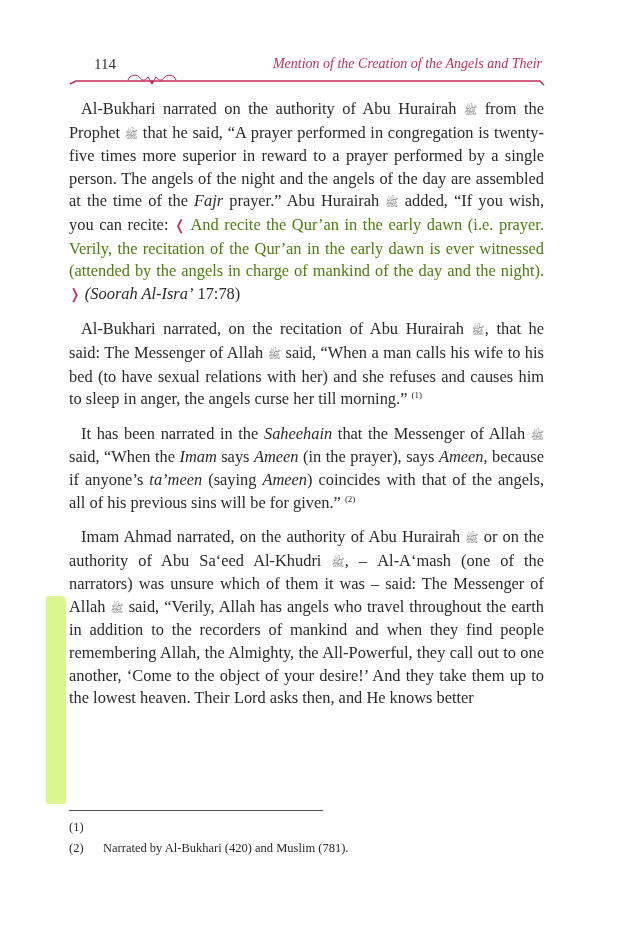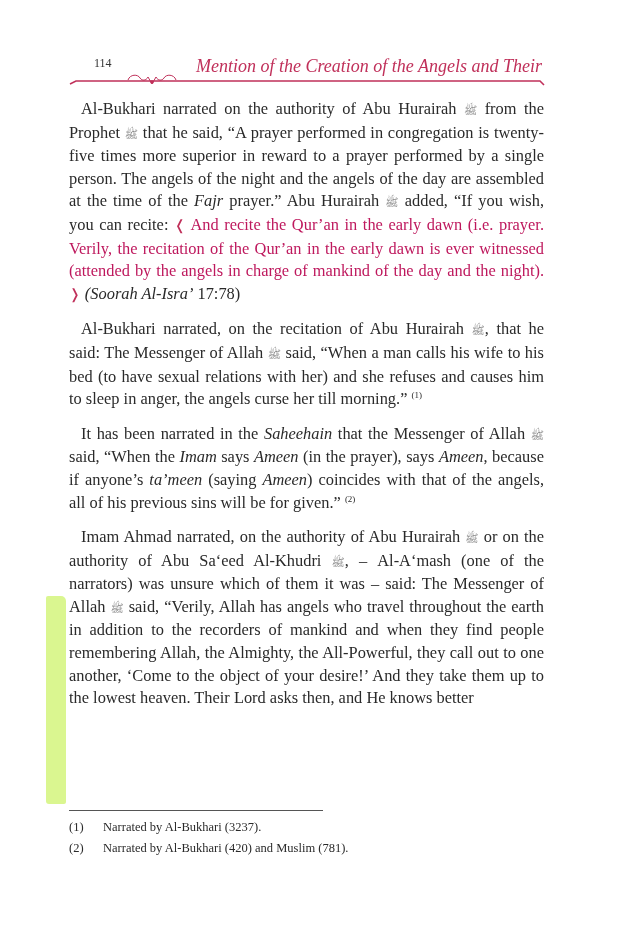--- a/index.html
+++ b/index.html
@@ -19,28 +19,28 @@
       position: absolute;
       left: 68px;
       top: 52px;
       width: 478px;
       height: 40px;
     }
     .page-number {
       position: absolute;
       left: 26px;
       top: 4px;
-      font-size: 12px;
+      font-size: 15px;
       color: #333;
     }
     .running-title {
       position: absolute;
       right: 4px;
       top: 4px;
-      font-size: 18px;
+      font-size: 14px;
       font-style: italic;
       color: #c0305a;
       white-space: nowrap;
     }
     .header-rule {
       position: absolute;
       left: 0;
       top: 20px;
       width: 478px;
       height: 16px;
@@ -52,21 +52,21 @@
       width: 475px;
       font-size: 16.4px;
       line-height: 22.6px;
       text-align: justify;
     }
     .para {
       margin: 0 0 12px 0;
       text-indent: 12px;
     }
     .verse {
-      color: #be185d;
+      color: #4d7c0f;
     }
     .bracket {
       color: #c0305a;
       font-size: 14px;
     }
     .honor {
       font-size: 11px;
       color: #777;
       letter-spacing: -1px;
     }
@@ -140,19 +140,18 @@
   <p class="para" style="margin-bottom:9px">
     <span>Imam Ahmad narrated, on the authority of Abu Hurairah </span><span class="honor">ﷺ</span><span> or on the authority of Abu Sa‘eed Al-Khudri </span><span class="honor">ﷺ</span><span>, – Al-A‘mash (one of the narrators) was unsure which of them it was – said: The Messenger of Allah </span><span class="honor">ﷺ</span><span> said, “Verily, Allah has angels who travel throughout the earth in addition to the recorders of mankind and when they find people remembering Allah, the Almighty, the All-Powerful, they call out to one another, ‘Come to the object of your desire!’ And they take them up to the lowest heaven. Their Lord asks then, and He knows better</span>
   </p>
 </div>
 
 <div class="footnote-rule"></div>
 
 <div class="footnotes">
   <div class="fn-item">
     <span class="fn-num">(1)</span>
-    <span>Narrated by Al-Bukhari (3237).</span>
   </div>
   <div class="fn-item">
     <span class="fn-num">(2)</span>
     <span>Narrated by Al-Bukhari (420) and Muslim (781).</span>
   </div>
 </div>
 
 </body></html>

